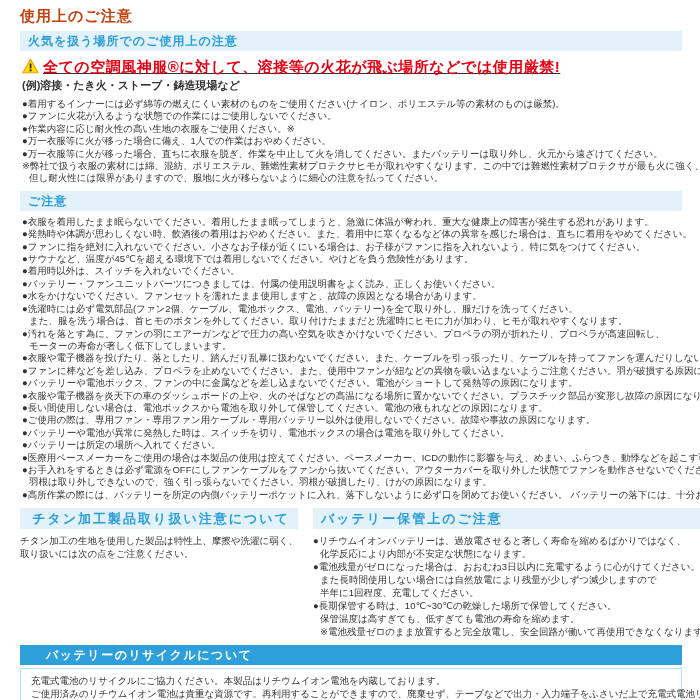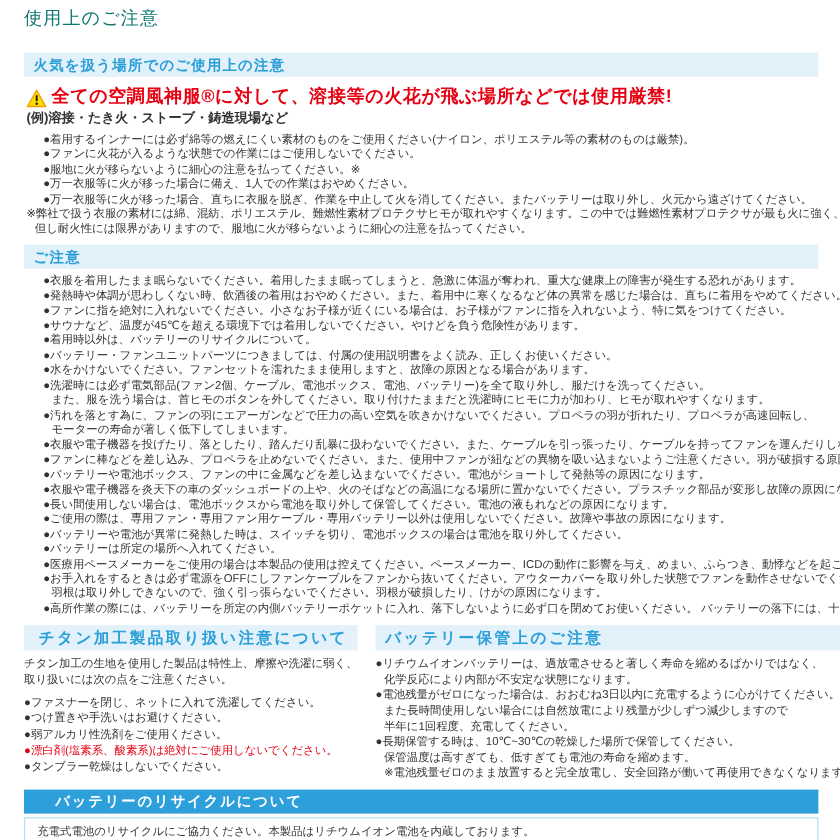--- a/index.html
+++ b/index.html
@@ -7,26 +7,26 @@
     --barbg:#e2f1fa;
     --recycle:#2da0dc;
     --red:#e60012;
     --ink:#333;
     --border:#b5dff4;
   }
   *{box-sizing:border-box;margin:0;padding:0;}
   html,body{width:700px;height:700px;overflow:hidden;background:#fff;}
   body{font-family:"Liberation Sans","DejaVu Sans",sans-serif;color:var(--ink);}
   .page{padding:6px 18px 0 20px;width:700px;}
-  .title{font-size:15px;font-weight:normal;color:#0f766e;line-height:20px;margin-bottom:18px;letter-spacing:1px;}
+  .title{font-size:15px;font-weight:bold;color:#c2410c;line-height:20px;margin-bottom:5px;letter-spacing:1px;}
   .bar{background:var(--barbg);color:var(--accent);font-weight:bold;font-size:12px;line-height:14px;padding:3px 8px;letter-spacing:1px;}
-  .warning-row{display:flex;align-items:flex-end;gap:4px;margin:7px 0 1px 2px;}
+  .warning-row{display:flex;align-items:flex-start;gap:4px;margin:7px 0 1px 2px;text-decoration:underline;}
   .warning-text{color:var(--red);font-weight:bold;font-size:15px;letter-spacing:.5px;white-space:nowrap;}
   .example{font-size:11px;font-weight:bold;margin:1px 0 5px 2px;}
-  .lines{margin-left:16px;}
+  .lines{margin-left:2px;}
   .line{font-size:9.5px;line-height:12.4px;white-space:nowrap;}
   .cont{padding-left:7px;}
   .red{color:var(--red);}
   .fine{font-size:8px;}
   .u{}
   .notes{margin:0 0 6px 2px;}
   .caution-bar{margin:4px 0 5px;}
   .cols{display:flex;gap:15px;margin-top:7px;}
   .col{flex:1;}
   .col-bar{background:var(--barbg);color:var(--accent);font-weight:bold;font-size:13px;line-height:15px;padding:3px 8px;letter-spacing:2px;}
@@ -59,41 +59,41 @@
     </span>
     <span class="warning-text">全ての空調風神服®に対して、溶接等の火花が飛ぶ場所などでは使用厳禁!</span>
   </div>
 
   <div class="example">(例)溶接・たき火・ストーブ・鋳造現場など</div>
 
   <div class="lines">
 
   <div class="line">●着用するインナーには必ず綿等の燃えにくい素材のものをご使用ください(ナイロン、ポリエステル等の素材のものは厳禁)。</div>
       <div class="line">●ファンに火花が入るような状態での作業にはご使用しないでください。</div>
-      <div class="line">●服地に火が移らないように細心の注意を払ってください。※</div>
+      <div class="line">●作業内容に応じ耐火性の高い生地の衣服をご使用ください。※</div>
       <div class="line">●万一衣服等に火が移った場合に備え、1人での作業はおやめください。</div>
       <div class="line">●万一衣服等に火が移った場合、直ちに衣服を脱ぎ、作業を中止して火を消してください。またバッテリーは取り外し、火元から遠ざけてください。</div>
     </div>
 
   <div class="notes">
     <div class="line">
       <span>※弊社で扱う衣服の素材には綿、混紡、ポリエステル、</span><span class="u">難燃性素材プロテクサ</span><span>ヒモが取れやすくなります。この中では</span><span class="u">難燃性素材プロテクサ</span><span>が最も火に強く、次に綿です。</span>
     </div>
     <div class="line cont">但し耐火性には限界がありますので、服地に火が移らないように細心の注意を払ってください。</div>
   </div>
 
   <div class="bar caution-bar">ご注意</div>
 
   <div class="lines">
 
   <div class="line">●衣服を着用したまま眠らないでください。着用したまま眠ってしまうと、急激に体温が奪われ、重大な健康上の障害が発生する恐れがあります。</div>
       <div class="line">●発熱時や体調が思わしくない時、飲酒後の着用はおやめください。また、着用中に寒くなるなど体の異常を感じた場合は、直ちに着用をやめてください。</div>
       <div class="line">●ファンに指を絶対に入れないでください。小さなお子様が近くにいる場合は、お子様がファンに指を入れないよう、特に気をつけてください。</div>
       <div class="line">●サウナなど、温度が45℃を超える環境下では着用しないでください。やけどを負う危険性があります。</div>
-      <div class="line">●着用時以外は、バッテリーのリサイクルについて。</div>
+      <div class="line">●着用時以外は、スイッチを入れないでください。</div>
       <div class="line">●バッテリー・ファンユニットパーツにつきましては、付属の使用説明書をよく読み、正しくお使いください。</div>
       <div class="line">●水をかけないでください。ファンセットを濡れたまま使用しますと、故障の原因となる場合があります。</div>
       <div class="line">●洗濯時には必ず電気部品(ファン2個、ケーブル、電池ボックス、電池、バッテリー)を全て取り外し、服だけを洗ってください。</div>
       <div class="line cont">また、服を洗う場合は、首ヒモのボタンを外してください。取り付けたままだと洗濯時にヒモに力が加わり、ヒモが取れやすくなります。</div>
       <div class="line">●汚れを落とす為に、ファンの羽にエアーガンなどで圧力の高い空気を吹きかけないでください。プロペラの羽が折れたり、プロペラが高速回転し、</div>
       <div class="line cont">モーターの寿命が著しく低下してしまいます。</div>
       <div class="line">●衣服や電子機器を投げたり、落としたり、踏んだり乱暴に扱わないでください。また、ケーブルを引っ張ったり、ケーブルを持ってファンを運んだりしないでください。</div>
       <div class="line">●ファンに棒などを差し込み、プロペラを止めないでください。また、使用中ファンが紐などの異物を吸い込まないようご注意ください。羽が破損する原因になります。</div>
       <div class="line">●バッテリーや電池ボックス、ファンの中に金属などを差し込まないでください。電池がショートして発熱等の原因になります。</div>
       <div class="line">●衣服や電子機器を炎天下の車のダッシュボードの上や、火のそばなどの高温になる場所に置かないでください。プラスチック部品が変形し故障の原因になります。</div>
@@ -107,28 +107,20 @@
       <div class="line">●高所作業の際には、バッテリーを所定の内側バッテリーポケットに入れ、落下しないように必ず口を閉めてお使いください。 バッテリーの落下には、十分お気をつけください。</div>
     </div>
 
   <div class="cols">
     <div class="col">
       <div class="col-bar center">チタン加工製品取り扱い注意について</div>
       <div class="col-intro">
 
       <div class="line">チタン加工の生地を使用した製品は特性上、摩擦や洗濯に弱く、</div>
           <div class="line">取り扱いには次の点をご注意ください。</div>
-        </div>
-      <div class="col-bullets">
-
-      <div class="line">●ファスナーを閉じ、ネットに入れて洗濯してください。</div>
-          <div class="line">●つけ置きや手洗いはお避けください。</div>
-          <div class="line">●弱アルカリ性洗剤をご使用ください。</div>
-          <div class="line red">●漂白剤(塩素系、酸素系)は絶対にご使用しないでください。</div>
-          <div class="line">●タンブラー乾燥はしないでください。</div>
         </div>
     </div>
     <div class="col">
       <div class="col-bar">バッテリー保管上のご注意</div>
       <div class="col-intro">
 
       <div class="line">●リチウムイオンバッテリーは、過放電させると著しく寿命を縮めるばかりではなく、</div>
           <div class="line cont">化学反応により内部が不安定な状態になります。</div>
           <div class="line">●電池残量がゼロになった場合は、おおむね3日以内に充電するように心がけてください。</div>
           <div class="line cont">また長時間使用しない場合には自然放電により残量が少しずつ減少しますので</div>

